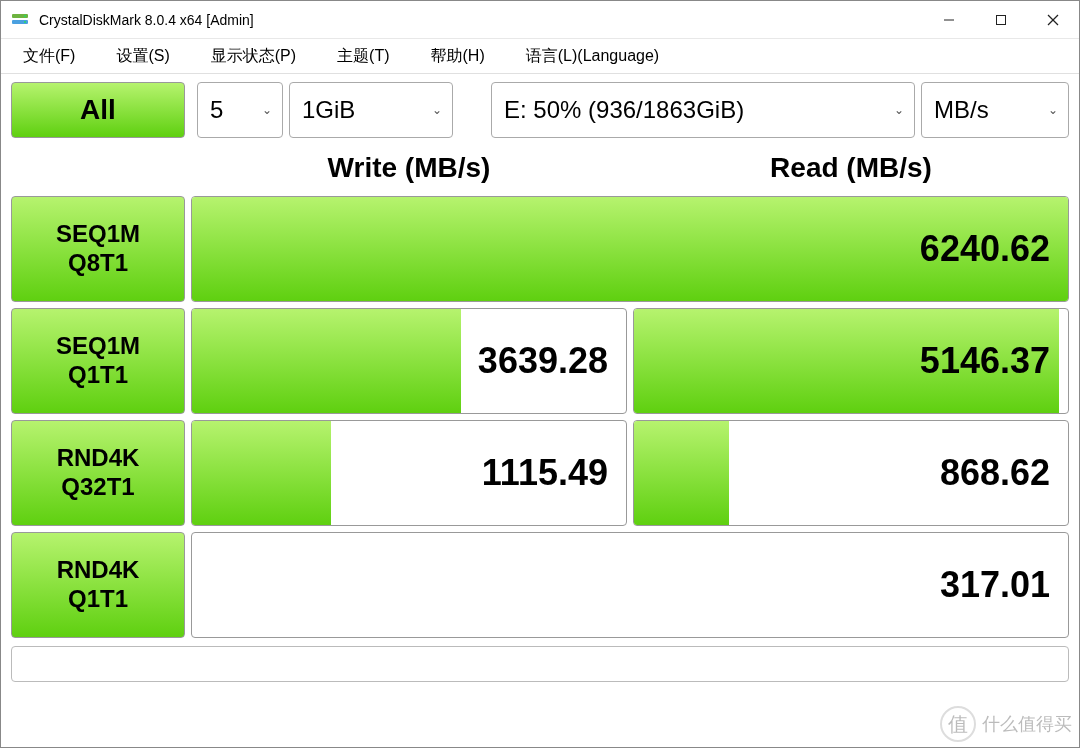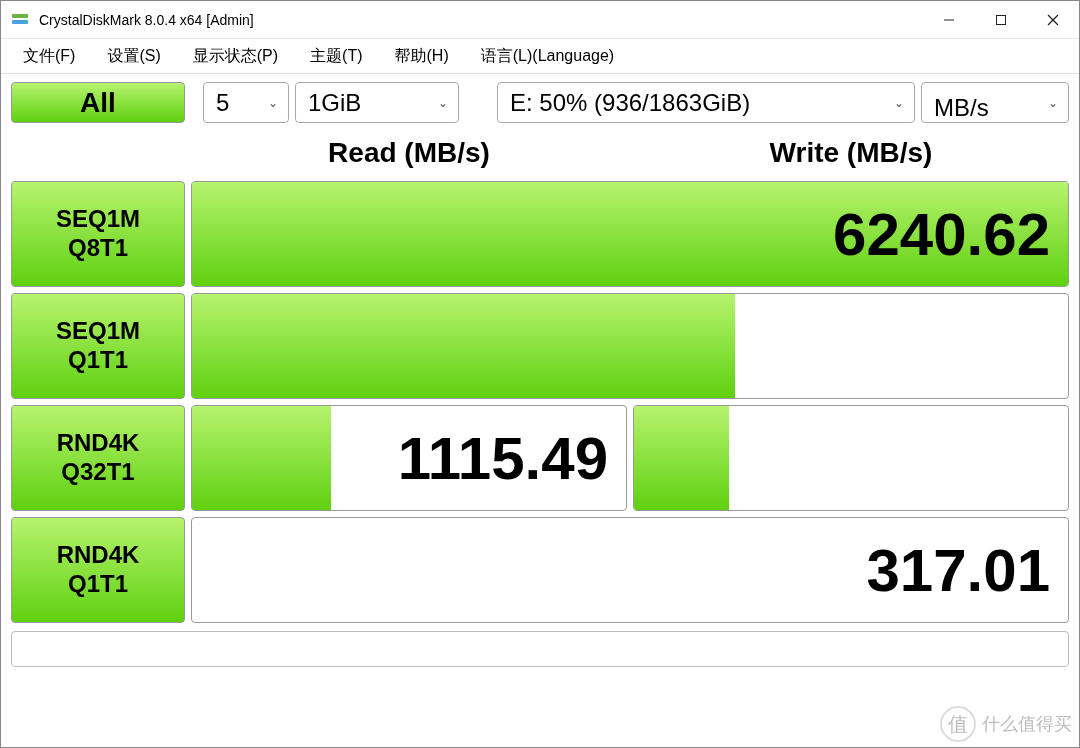--- a/index.html
+++ b/index.html
@@ -3,38 +3,38 @@
   <meta charset="utf-8">
   <style>
     * { box-sizing: border-box; margin: 0; padding: 0; }
     body { font-family: "Segoe UI", "Microsoft YaHei", sans-serif; background: #f0f0f0; width: 1080px; height: 748px; overflow: hidden; }
     .window { width: 1080px; height: 748px; background: #ffffff; border: 1px solid #888; display: flex; flex-direction: column; }
     .titlebar { height: 38px; background: #ffffff; display: flex; align-items: center; padding-left: 10px; border-bottom: 1px solid #e8e8e8; }
     .titlebar .app-icon { width: 18px; height: 18px; margin-right: 10px; display: flex; align-items: center; justify-content: center; }
     .titlebar .title { font-size: 14px; color: #000; flex: 1; }
     .win-controls { display: flex; height: 100%; }
     .win-btn { width: 52px; display: flex; align-items: center; justify-content: center; font-size: 14px; color: #222; }
-    .menubar { height: 35px; display: flex; align-items: center; padding: 0 10px; gap: 8px; font-size: 16px; color: #000; border-bottom: 1px solid #e0e0e0; }
+    .menubar { height: 35px; display: flex; align-items: center; padding: 0 10px; gap: 17px; font-size: 16px; color: #000; border-bottom: 1px solid #e0e0e0; }
     .menu-item { padding: 4px 12px; cursor: default; }
     .content { flex: 1; padding: 8px 10px 4px 10px; display: flex; flex-direction: column; gap: 6px; }
-    .top-row { display: flex; gap: 18px; height: 41px; }
+    .top-row { display: flex; gap: 12px; height: 56px; }
     .all-btn { width: 174px; display: flex; align-items: center; justify-content: center; font-size: 28px; font-weight: bold; background: linear-gradient(to bottom, #b6f36e, #5fd010); border: 1px solid #999; border-radius: 4px; cursor: pointer; }
     .selects { display: flex; gap: 6px; flex: 1; }
     .sel { background: #fff; border: 1px solid #aaa; border-radius: 4px; display: flex; align-items: center; padding: 0 12px; font-size: 24px; color: #000; position: relative; height: 100%; }
     .sel .chev { position: absolute; right: 10px; top: 50%; transform: translateY(-50%); font-size: 12px; color: #555; }
     .sel.count { width: 86px; }
     .sel.size { width: 164px; }
     .sel.drive { flex: 1; margin-left: 32px; }
-    .sel.unit { width: 148px; align-items: flex-end; }
+    .sel.unit { width: 148px; }
     .headers { display: flex; gap: 6px; height: 44px; align-items: center; margin-top: 2px; }
     .headers .spacer { width: 174px; }
     .headers .col-head { flex: 1; text-align: center; font-size: 28px; font-weight: bold; }
     .test-row { display: flex; gap: 6px; height: 106px; }
     .row-label { width: 174px; background: linear-gradient(to bottom, #b6f36e, #5fd010); border: 1px solid #999; border-radius: 4px; display: flex; flex-direction: column; align-items: center; justify-content: center; font-weight: bold; font-size: 24px; line-height: 1.2; cursor: pointer; }
-    .result-cell { flex: 1; border: 1px solid #999; border-radius: 4px; background: #ffffff; position: relative; display: flex; align-items: center; justify-content: flex-end; padding-right: 18px; font-size: 60px; font-weight: bold; overflow: hidden; }
+    .result-cell { flex: 1; border: 1px solid #999; border-radius: 4px; background: #ffffff; position: relative; display: flex; align-items: center; justify-content: flex-end; padding-right: 18px; font-size: 36px; font-weight: bold; overflow: hidden; }
     .result-cell .bar { position: absolute; left: 0; top: 0; bottom: 0; background: linear-gradient(to bottom, #b6f36e 0%, #5fd010 100%); z-index: 0; }
     .result-cell .val { position: relative; z-index: 1; }
     .status-row { height: 36px; border: 1px solid #bbb; border-radius: 4px; background: #fff; margin-top: 2px; }
     .watermark { position: absolute; right: 8px; bottom: 6px; display: flex; align-items: center; gap: 6px; opacity: 0.33; font-size: 18px; color: #333; }
     .watermark .wm-icon { width: 36px; height: 36px; border-radius: 50%; border: 2px solid #999; display: flex; align-items: center; justify-content: center; font-size: 20px; }
   </style>
 </head>
 <body>
 
 <div class="window">
@@ -95,56 +95,62 @@
           </div>
         <div class="sel unit">
             <span>MB/s</span>
             <span class="chev">⌄</span>
           </div>
       </div>
     </div>
 
     <div class="headers">
       <div class="spacer"></div>
+      <div class="col-head">Write (MB/s)</div>
       <div class="col-head">Read (MB/s)</div>
-      <div class="col-head">Write (MB/s)</div>
     </div>
 
     <div class="test-row">
       <div class="row-label">
         <span>SEQ1M</span>
         <span>Q8T1</span>
       </div>
       <div class="result-cell">
           <div class="bar" style="width:100%"></div>
           <span class="val">6240.62</span>
         </div>
     </div>
 
     <div class="test-row">
       <div class="row-label">
         <span>SEQ1M</span>
         <span>Q1T1</span>
       </div>
       <div class="result-cell">
           <div class="bar" style="width:62%"></div>
+          <span class="val">3639.28</span>
+        </div>
+      <div class="result-cell">
+          <div class="bar" style="width:98%"></div>
+          <span class="val">5146.37</span>
         </div>
     </div>
 
     <div class="test-row">
       <div class="row-label">
         <span>RND4K</span>
         <span>Q32T1</span>
       </div>
       <div class="result-cell">
           <div class="bar" style="width:32%"></div>
           <span class="val">1115.49</span>
         </div>
       <div class="result-cell">
           <div class="bar" style="width:22%"></div>
+          <span class="val">868.62</span>
         </div>
     </div>
 
     <div class="test-row">
       <div class="row-label">
         <span>RND4K</span>
         <span>Q1T1</span>
       </div>
       <div class="result-cell">
           <div class="bar" style="width:0%"></div>

